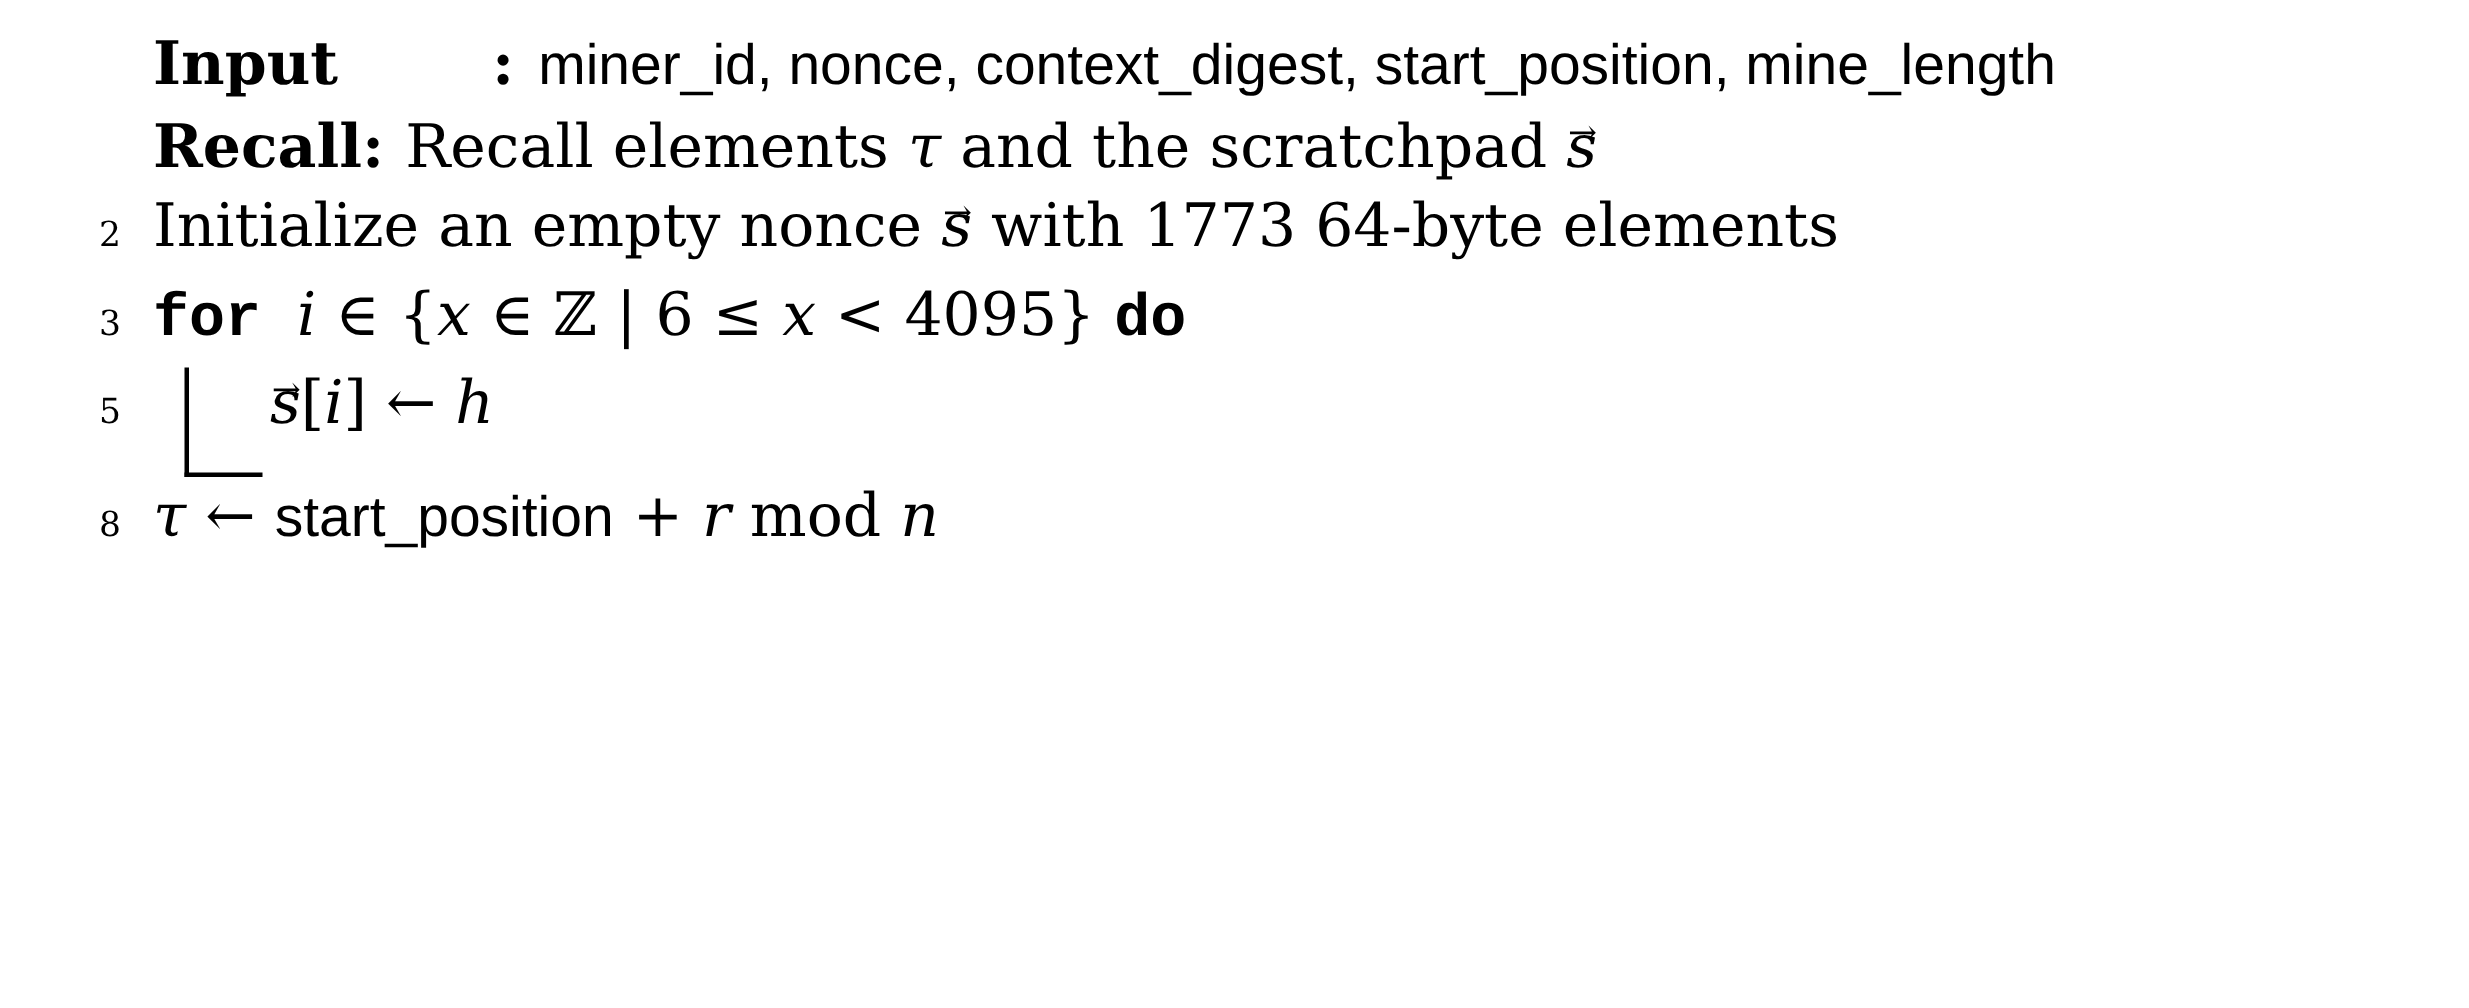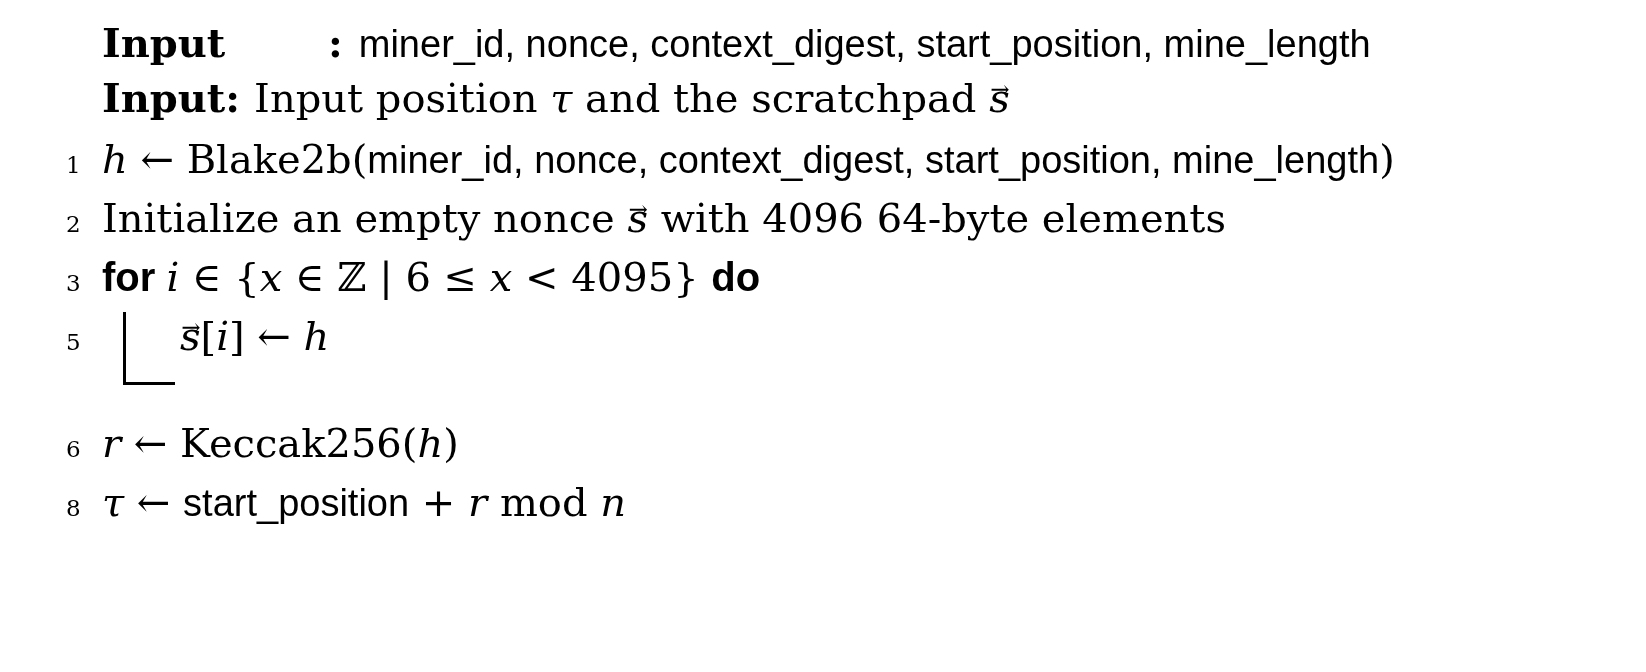--- a/index.html
+++ b/index.html
@@ -23,21 +23,21 @@
   }
   .num {
     display: inline-block;
     width: 36px;
     font-family: "DejaVu Serif", serif;
     font-size: 23px;
     color: #000000;
   }
   .seg.rm  { font-family: "DejaVu Serif", "DejaVu Sans", serif; font-style: normal; }
   .seg.it  { font-family: "DejaVu Serif", serif; font-style: italic; }
-  .seg.bf  { font-family: Liberation Sans, sans-serif; font-weight: bold; margin-top: 44px; }
+  .seg.bf  { font-family: Liberation Mono, monospace; font-weight: bold; margin-top: 44px; }
   .seg.sf  { font-family: "Liberation Sans", sans-serif; font-size: 0.95em; }
   .seg.vec {
     position: relative;
     display: inline-block;
     font-family: "DejaVu Serif", serif;
     font-style: italic;
   }
   .vec-arrow {
     position: absolute;
     top: -0.42em;
@@ -89,47 +89,41 @@
 </head>
 <body>
 
 <div class="algo">
 
   <div class="row">
     <span class="num"></span><span class="io-name">Input</span><span class="io-colon">:</span><span><span class="seg sf">miner_id, nonce, context_digest, start_position, mine_length</span></span>
   </div>
 
   <div class="row">
-    <span class="num"></span><span class="io-name-auto">Input:</span><span><span class="seg rm">Input position </span><span class="seg it">τ</span><span class="seg rm"> and the scratchpad </span><span class="seg vec"><span class="vec-arrow">→</span>s</span></span>
+    <span class="num"></span><span class="io-name-auto">Recall:</span><span><span class="seg rm">Recall elements </span><span class="seg it">τ</span><span class="seg rm"> and the scratchpad </span><span class="seg vec"><span class="vec-arrow">→</span>s</span></span>
   </div>
 
-  <div class="row row-line1">
-    <span class="num">1</span><span><span class="seg it">h</span><span class="seg rm"> ← Blake2b(</span><span class="seg sf">miner_id, nonce, context_digest, start_position, mine_length</span><span class="seg rm">)</span></span>
-  </div>
 
   <div class="row">
-    <span class="num">2</span><span><span class="seg rm">Initialize an empty nonce </span><span class="seg vec"><span class="vec-arrow">→</span>s</span><span class="seg rm"> with 4096 64-byte elements</span></span>
+    <span class="num">2</span><span><span class="seg rm">Initialize an empty nonce </span><span class="seg vec"><span class="vec-arrow">→</span>s</span><span class="seg rm"> with 1773 64-byte elements</span></span>
   </div>
 
   <div class="row">
     <span class="num">3</span><span><span class="seg bf">for </span><span class="seg it">i</span><span class="seg rm"> ∈ {</span><span class="seg it">x</span><span class="seg rm"> ∈ ℤ | 6 ≤ </span><span class="seg it">x</span><span class="seg rm"> &lt; 4095} </span><span class="seg bf">do</span></span>
   </div>
 
   <div class="loop">
     <div class="loop-bar"></div>
     <div class="loop-foot"></div>
 
 
     <div class="row">
       <span class="num">5</span><span class="indent"><span class="seg vec"><span class="vec-arrow">→</span>s</span><span class="seg rm">[</span><span class="seg it">i</span><span class="seg rm">] ← </span><span class="seg it">h</span></span>
     </div>
   </div>
 
-  <div class="row row-line6">
-    <span class="num">6</span><span><span class="seg it">r</span><span class="seg rm"> ← Keccak256(</span><span class="seg it">h</span><span class="seg rm">)</span></span>
-  </div>
 
 
   <div class="row">
     <span class="num">8</span><span><span class="seg it">τ</span><span class="seg rm"> ← </span><span class="seg sf">start_position</span><span class="seg rm"> + </span><span class="seg it">r</span><span class="seg rm"> mod </span><span class="seg it">n</span></span>
   </div>
 
 </div>
 
 </body></html>

